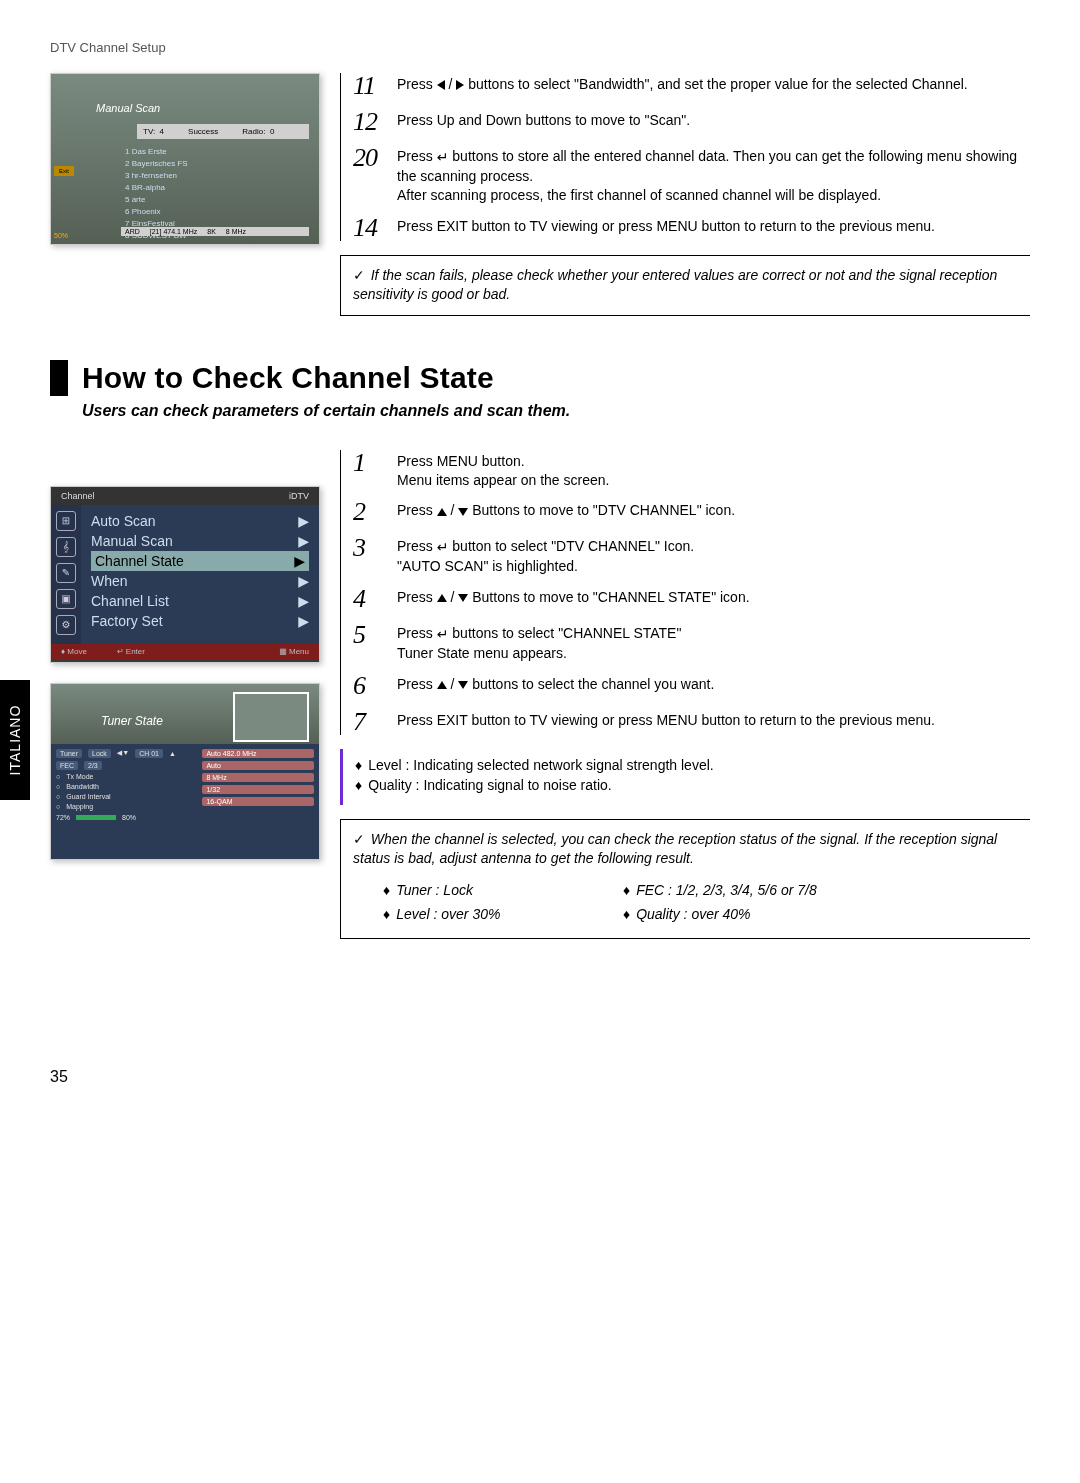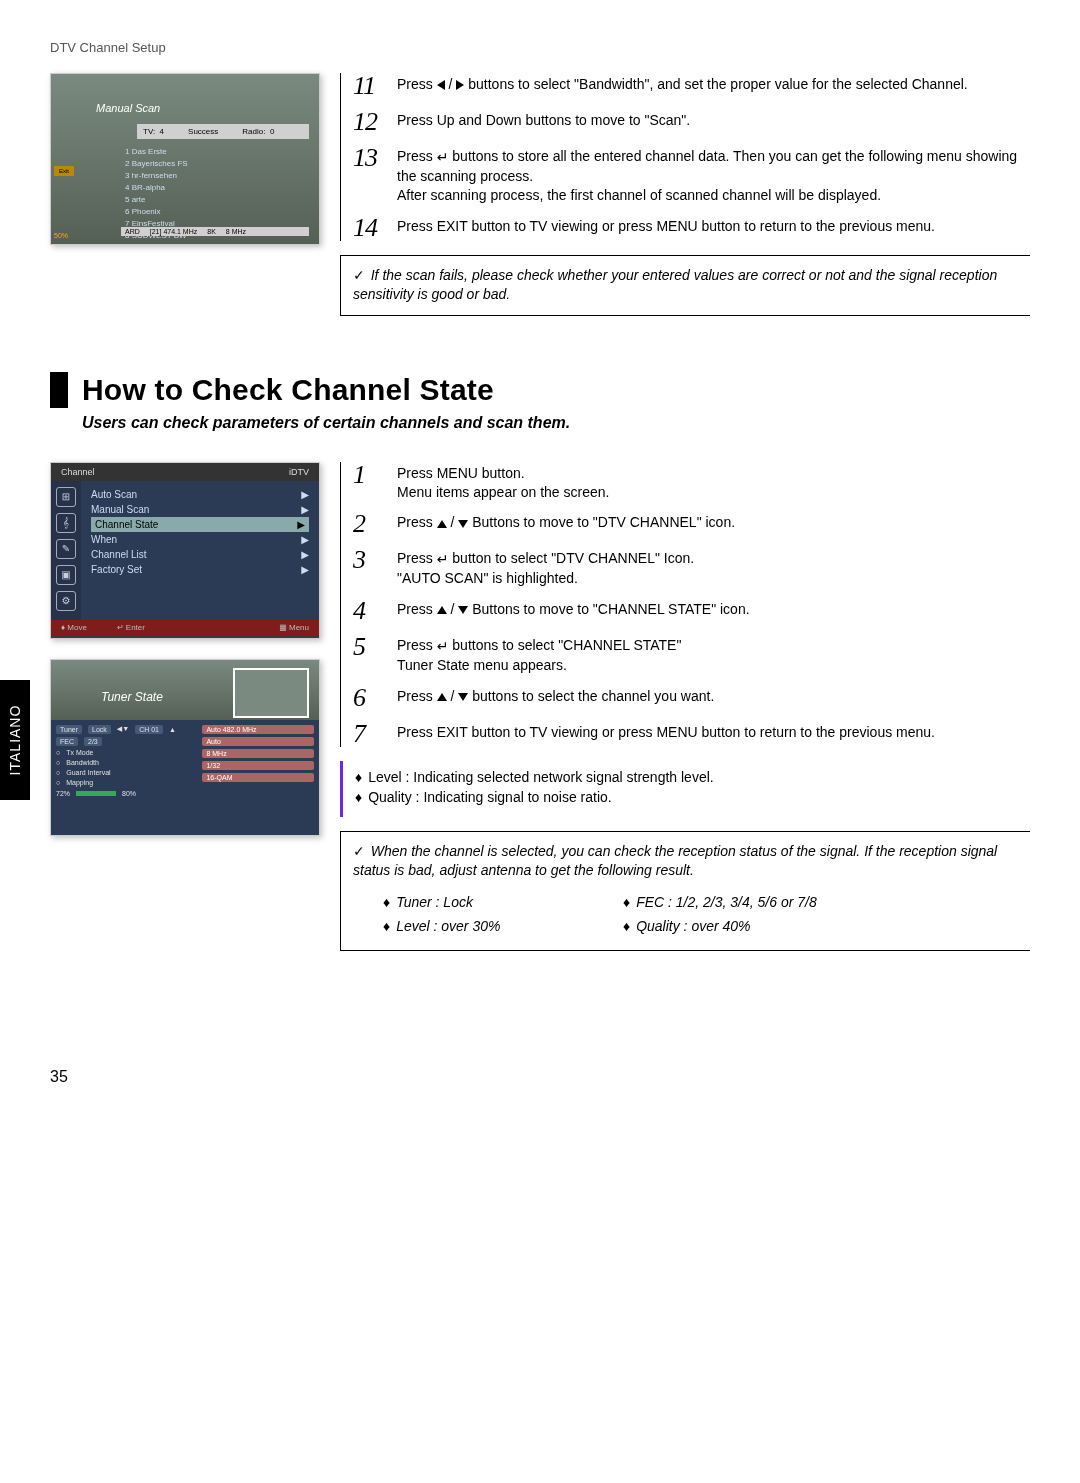--- a/index.html
+++ b/index.html
@@ -110,21 +110,21 @@
   }
   .badge-bl {
     position: absolute;
     left: 3px;
     bottom: 5px;
     color: #fa0;
     font-size: 7px;
   }
 
   
-  .shot2 { height: 175px; }
+  .shot2 { height: 175px; margin-top: 36px; }
   .menu-head {
     background: #333;
     color: #ddd;
     font-size: 9px;
     padding: 4px 10px;
     display: flex;
     justify-content: space-between;
   }
   .menu-body {
     display: flex;
@@ -146,21 +146,21 @@
     border-radius: 3px;
     font-size: 10px;
     color: #ccd;
     display: flex;
     align-items: center;
     justify-content: center;
   }
   .menu-items {
     flex: 1;
     padding: 6px 10px;
-    font-size: 10px;
+    font-size: 14px;
     color: #cde;
   }
   .menu-items div {
     display: flex;
     justify-content: space-between;
     padding: 2px 0;
   }
   .menu-items .hi { background: #8aa; color: #000; padding: 2px 4px; }
   .menu-foot {
     background: #7f1d1d;
@@ -265,21 +265,21 @@
     gap: 60px;
     margin-top: 12px;
     padding-left: 30px;
     align-items: center;
   }
   .spec-cols > div { min-width: 180px; }
   .spec-cols .sp { margin-bottom: 4px; }
 
   
   .section-head {
-    margin-top: 36px;
+    margin-top: 24px;
     margin-bottom: 6px;
     display: flex;
     align-items: center;
   }
   .head-bar {
     width: 18px;
     height: 36px;
     background: #000;
     margin-right: 14px;
   }
@@ -385,21 +385,21 @@
             <span> buttons to select "Bandwidth", and set the proper value for the selected Channel.</span>
           </div>
         </div>
 
         <div class="step">
           <div class="step-num">12</div>
           <div class="step-body">Press Up and Down buttons to move to "Scan".</div>
         </div>
 
         <div class="step">
-          <div class="step-num">13</div>
+          <div class="step-num">20</div>
           <div class="step-body">
             <span>Press </span><span class="enter-icon">↵</span>
             <span> buttons to store all the entered channel data. Then you can get the following menu showing the scanning process.</span><br>
             <span>After scanning process, the first channel of scanned channel will be displayed.</span>
           </div>
         </div>
 
         <div class="step">
           <div class="step-num">14</div>
           <div class="step-body">Press EXIT button to TV viewing or press MENU button to return to the previous menu.</div>

